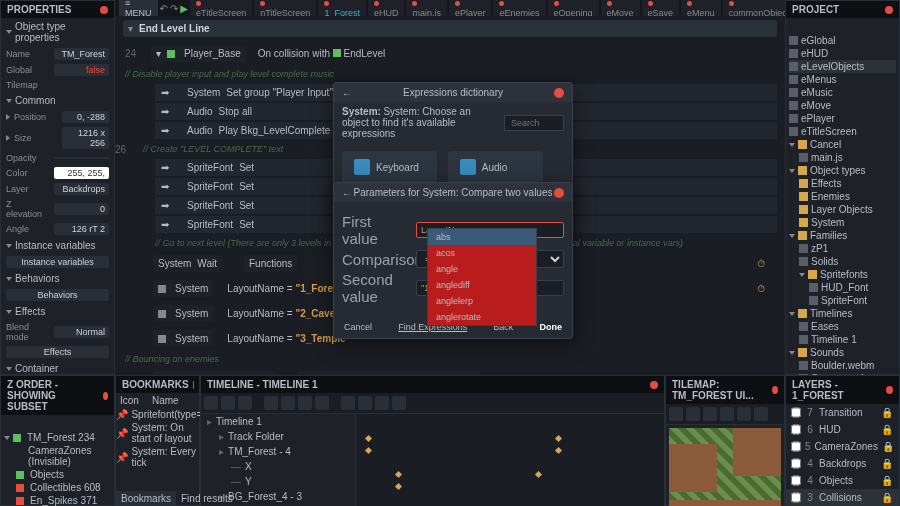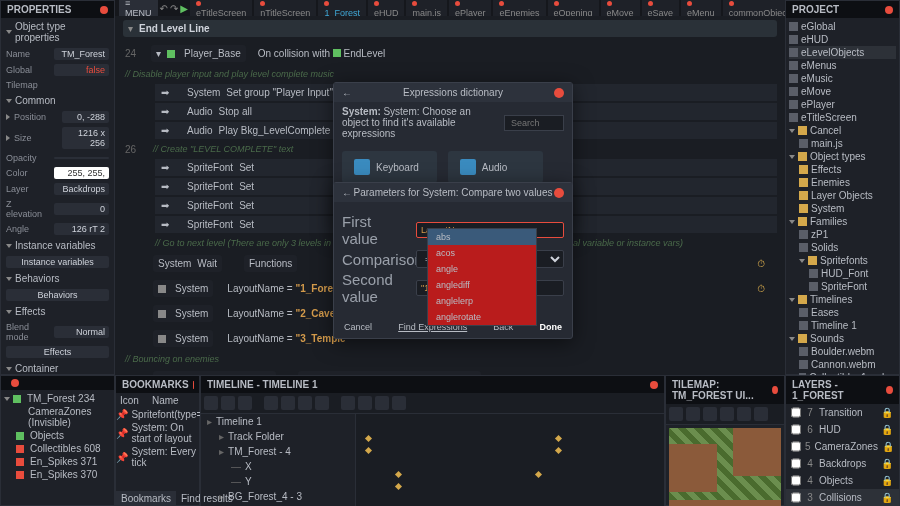--- a/index.html
+++ b/index.html
@@ -21,21 +21,21 @@
 
 #topbar{position:absolute;left:115px;top:0;right:115px;height:16px;background:#15171c;display:flex;align-items:center;gap:2px;padding:0 4px}
 .tab{padding:2px 6px;font-size:9px;background:#1e2128;border-radius:2px;color:#888}
 .tab.active{color:#3fa8d6}
 .tab.unsaved::before{content:"";display:inline-block;width:5px;height:5px;border-radius:50%;background:#e84c3d;margin-right:3px}
 .menu-btn{background:#2a2e37;padding:2px 6px;border-radius:2px;font-size:9px}
 .play-btn{color:#5fbf60}
 
 
 #project{position:absolute;right:0;top:0;width:115px;height:375px}
-.tree{padding:2px 3px;font-size:9px}
+.tree{padding:16px 3px;font-size:9px}
 .tree-item{display:flex;align-items:center;gap:3px;padding:1px 0}
 .tree-item .ico{width:9px;height:9px;display:inline-block}
 .folder{background:#d4a84b}
 .file-ico{background:#5a5e68}
 .indent1{padding-left:10px}.indent2{padding-left:20px}
 .highlight{background:#2d3138}
 
 
 #center{position:absolute;left:115px;top:16px;right:115px;bottom:131px;background:#1a1d23;overflow:hidden}
 .event-block{margin:4px 8px;background:#1e2128;border-radius:3px;padding:3px 5px;font-size:9px;display:flex;gap:6px;align-items:center}
@@ -377,21 +377,21 @@
   <div class="action-row">
       <span style="width:20px">➡</span>
       <span>Audio</span>
       <span>Stop all</span>
     </div>
   <div class="action-row">
       <span style="width:20px">➡</span>
       <span>Audio</span>
       <span>Play Bkg_LevelComplete not looping at volume 0 dB (tag "")</span>
     </div>
-  <div class="row" style="margin-left:10px">
+  <div class="row" style="">
    <span style="width:18px;color:#666">26</span>
    <div class="comment-line">// Create "LEVEL COMPLETE" text</div>
   </div>
   <div class="action-row">
       <span style="width:20px">➡</span>
       <span>SpriteFont</span>
       <span>Set</span>
     </div>
   <div class="action-row">
       <span style="width:20px">➡</span>
@@ -523,20 +523,21 @@
   <div class="ac-item">acos</div>
   <div class="ac-item">angle</div>
   <div class="ac-item">anglediff</div>
   <div class="ac-item">anglelerp</div>
   <div class="ac-item">anglerotate</div>
 </div>
 
 <div id="bottom">
   <div id="zorder" class="panel">
     <div class="panel-header">
+        <span>Z ORDER - SHOWING SUBSET</span>
         <span class="dot"></span>
       </div>
     <div id="zorder-list" class="tree">
         <div class="tree-item">
           <span class="chevron down"></span>
           <span class="small-sq green-sq"></span>
           <span>TM_Forest 234</span>
         </div>
         <div class="tree-item" style="padding-left: 12px;">
           <span class="small-sq "></span>

